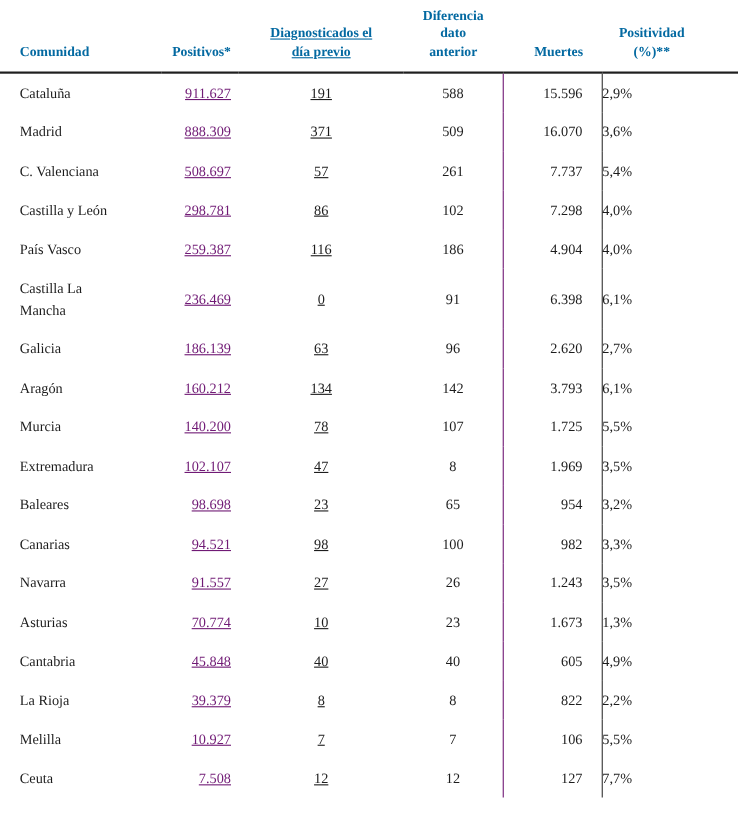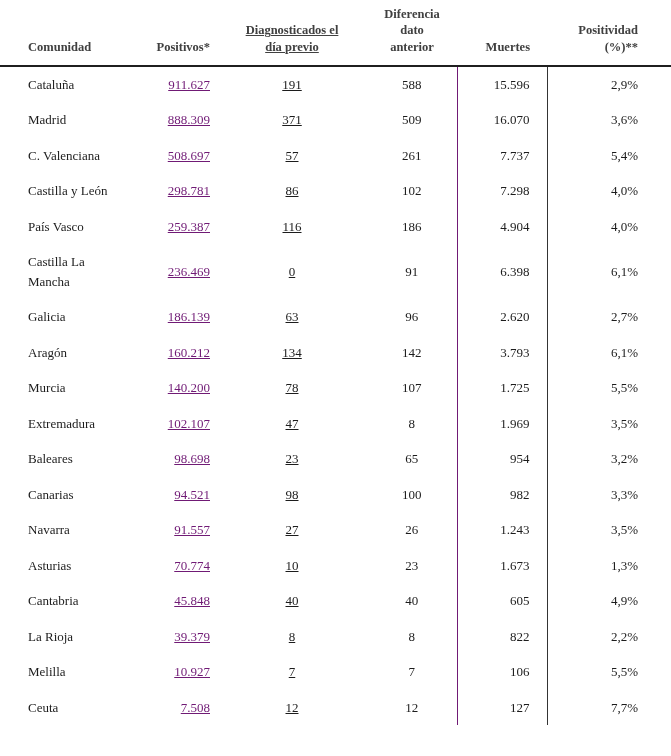--- a/index.html
+++ b/index.html
@@ -29,36 +29,36 @@
   col.w5 { width: 124px; }
 
   thead th {
     font-size: 12.5px;
     font-weight: bold;
     line-height: 1.3;
     vertical-align: bottom;
     padding: 6px 0 10px 0;
     border-bottom: 2.5px solid #1f1f1f;
     white-space: pre-line;
-    color: #404040;
+    color: #0369a1;
   }
   tbody td {
     font-size: 13px;
     line-height: 1.5;
     padding: 8px 0 8px 0;
     vertical-align: middle;
     white-space: pre-line;
   }
   
-  .c0 { text-align: left;  padding-left: 28px; }
+  .c0 { text-align: left;  padding-left: 18px; }
   .c1 { text-align: right; padding-right: 7px; }
   .c2 { text-align: center; text-decoration: underline; }
   .c3 { text-align: center; }
   .c4 { text-align: right; padding-right: 17px; margin-top: 40px; }
-  .c5 { text-align: right; padding-right: 33px; }
+  .c5 { padding-right: 33px; }
 
   
   tbody td.c4 { border-left: 1px solid #701a75; }
   tbody td.c5 { border-left: 1px solid #343434; margin-top: 19px; }
 
   tbody td.c1 { color: #701a75; text-decoration: underline; }
 </style>
 </head>
 <body>
 

